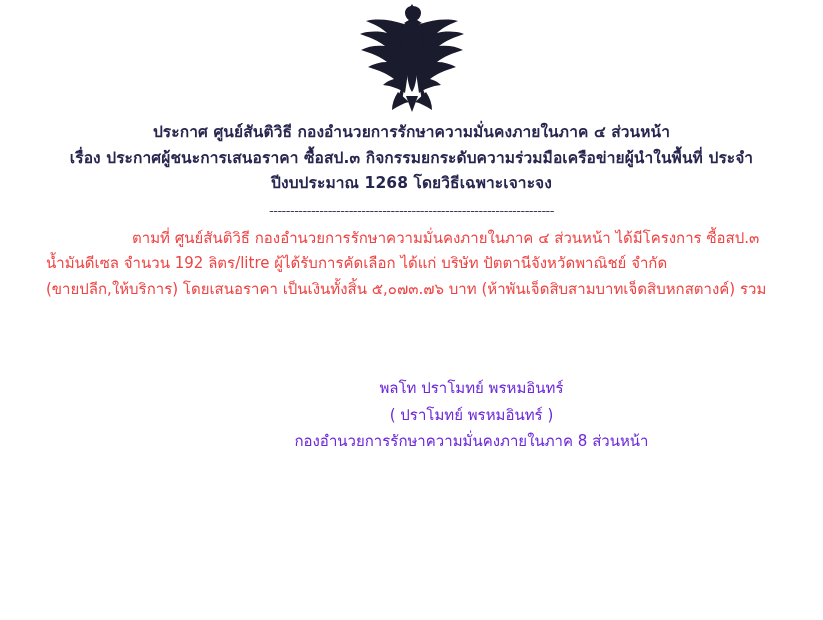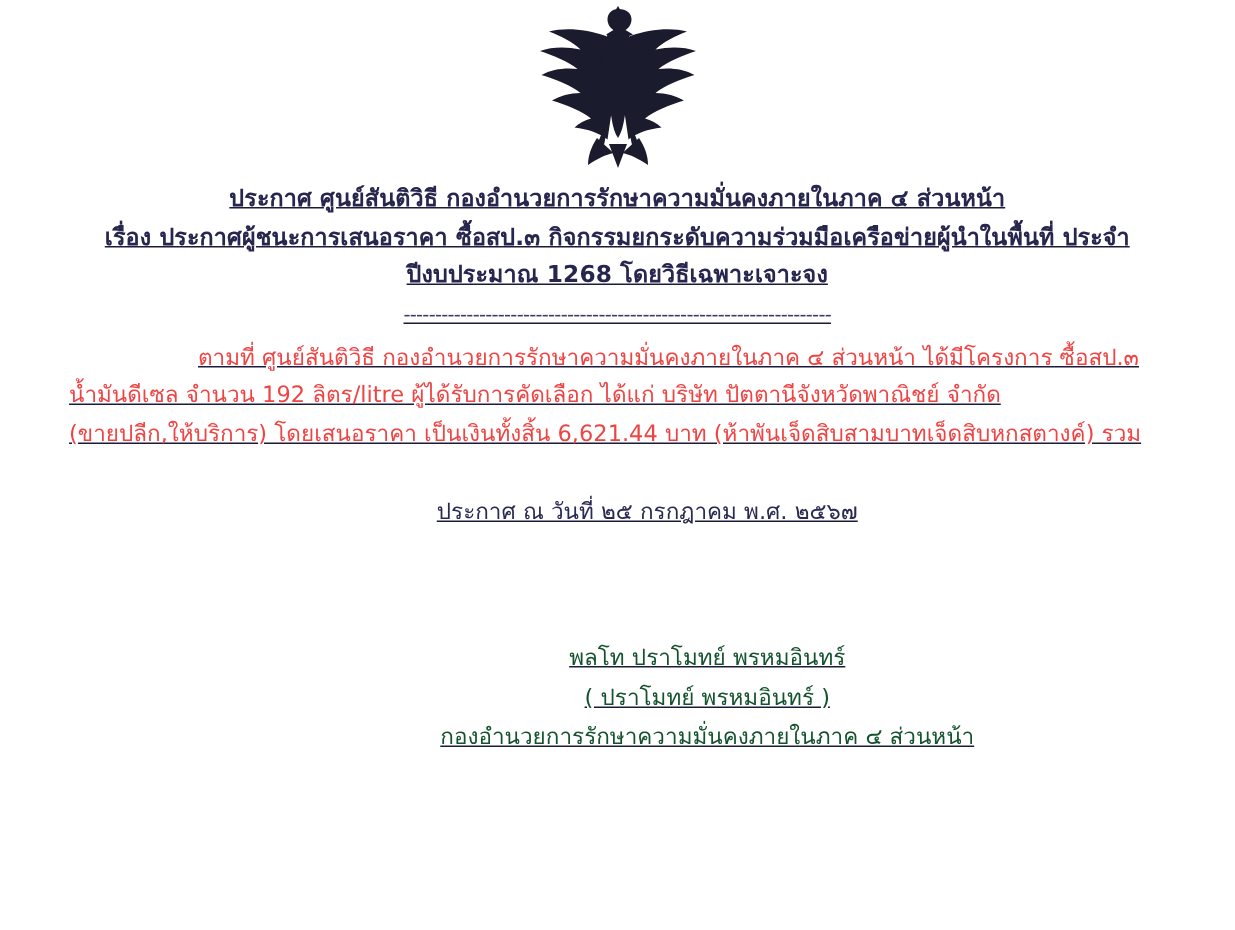--- a/index.html
+++ b/index.html
@@ -13,21 +13,20 @@
     font-family: "DejaVu Sans", "Liberation Sans", sans-serif;
     color: #1b1b3a;
     overflow: hidden;
   }
   .page {
     position: relative;
     width: 823px;
     height: 552px;
     box-sizing: border-box;
     padding: 4px 40px 0 40px;
-    text-decoration: underline;
   }
   .emblem-wrap {
     display: flex;
     justify-content: center;
     align-items: flex-start;
     height: 112px;
   }
   .emblem {
     width: 116px;
     height: 108px;
@@ -73,21 +72,21 @@
     color: #2a2a52;
     padding-left: 40px;
   }
   .sign-block {
     margin-top: 72px;
     text-align: center;
     padding-left: 120px;
   }
   .sign-line {
     font-size: 15px;
-    color: #14532d;
+    color: #6d28d9;
     line-height: 1.78;
   }
 </style>
 </head>
 <body>
 
 <div class="page">
 
   <div class="emblem-wrap">
     <svg class="emblem" viewBox="0 0 116 108">
@@ -120,24 +119,23 @@
     <div class="header-line">ประกาศ ศูนย์สันติวิธี กองอำนวยการรักษาความมั่นคงภายในภาค ๔ ส่วนหน้า</div>
     <div class="header-line">เรื่อง ประกาศผู้ชนะการเสนอราคา ซื้อสป.๓ กิจกรรมยกระดับความร่วมมือเครือข่ายผู้นำในพื้นที่ ประจำ</div>
     <div class="header-line">ปีงบประมาณ 1268 โดยวิธีเฉพาะเจาะจง</div>
   </div>
 
   <div class="divider">--------------------------------------------------------------------</div>
 
   <div class="body-block">
     <div class="body-line indent">ตามที่ ศูนย์สันติวิธี กองอำนวยการรักษาความมั่นคงภายในภาค ๔ ส่วนหน้า ได้มีโครงการ ซื้อสป.๓</div>
     <div class="body-line">น้ำมันดีเซล จำนวน 192 ลิตร/litre ผู้ได้รับการคัดเลือก ได้แก่ บริษัท ปัตตานีจังหวัดพาณิชย์ จำกัด</div>
-    <div class="body-line">(ขายปลีก,ให้บริการ) โดยเสนอราคา เป็นเงินทั้งสิ้น 6,621.44 บาท (ห้าพันเจ็ดสิบสามบาทเจ็ดสิบหกสตางค์) รวม</div>
+    <div class="body-line">(ขายปลีก,ให้บริการ) โดยเสนอราคา เป็นเงินทั้งสิ้น ๕,๐๗๓.๗๖ บาท (ห้าพันเจ็ดสิบสามบาทเจ็ดสิบหกสตางค์) รวม</div>
   </div>
 
-  <div class="date-line">ประกาศ ณ วันที่ ๒๕ กรกฎาคม พ.ศ. ๒๕๖๗</div>
 
   <div class="sign-block">
     <div class="sign-line">พลโท  ปราโมทย์ พรหมอินทร์</div>
     <div class="sign-line">( ปราโมทย์  พรหมอินทร์ )</div>
-    <div class="sign-line">กองอำนวยการรักษาความมั่นคงภายในภาค ๔ ส่วนหน้า</div>
+    <div class="sign-line">กองอำนวยการรักษาความมั่นคงภายในภาค 8 ส่วนหน้า</div>
   </div>
 
 </div>
 
 </body></html>

